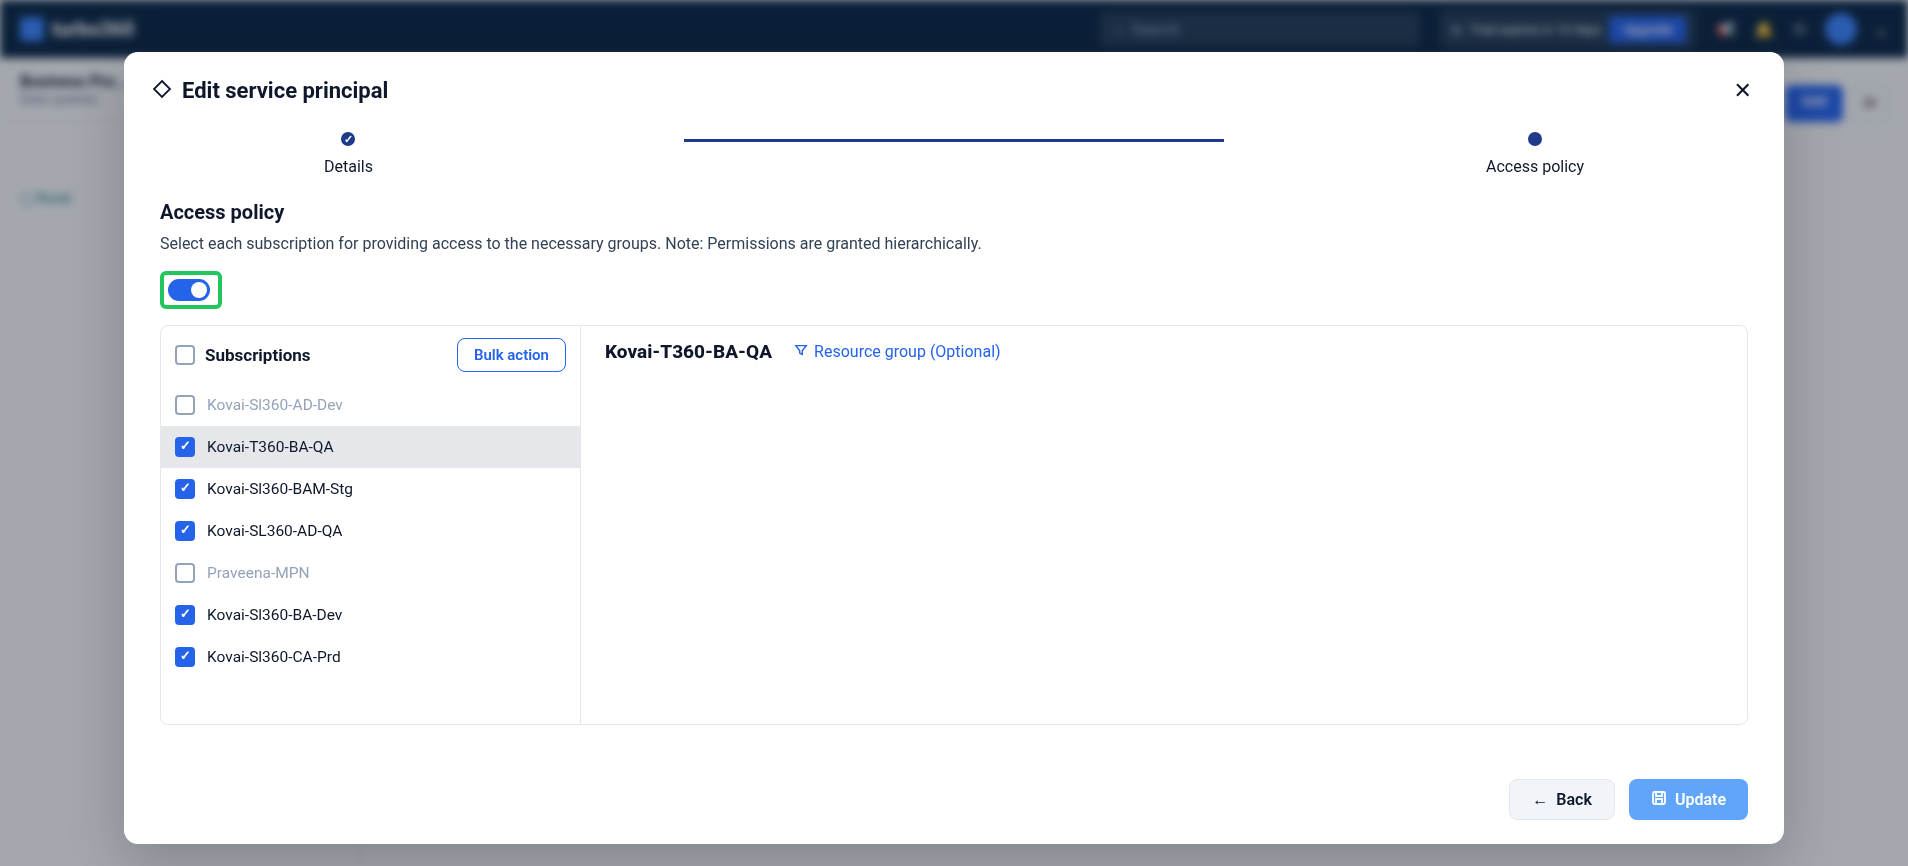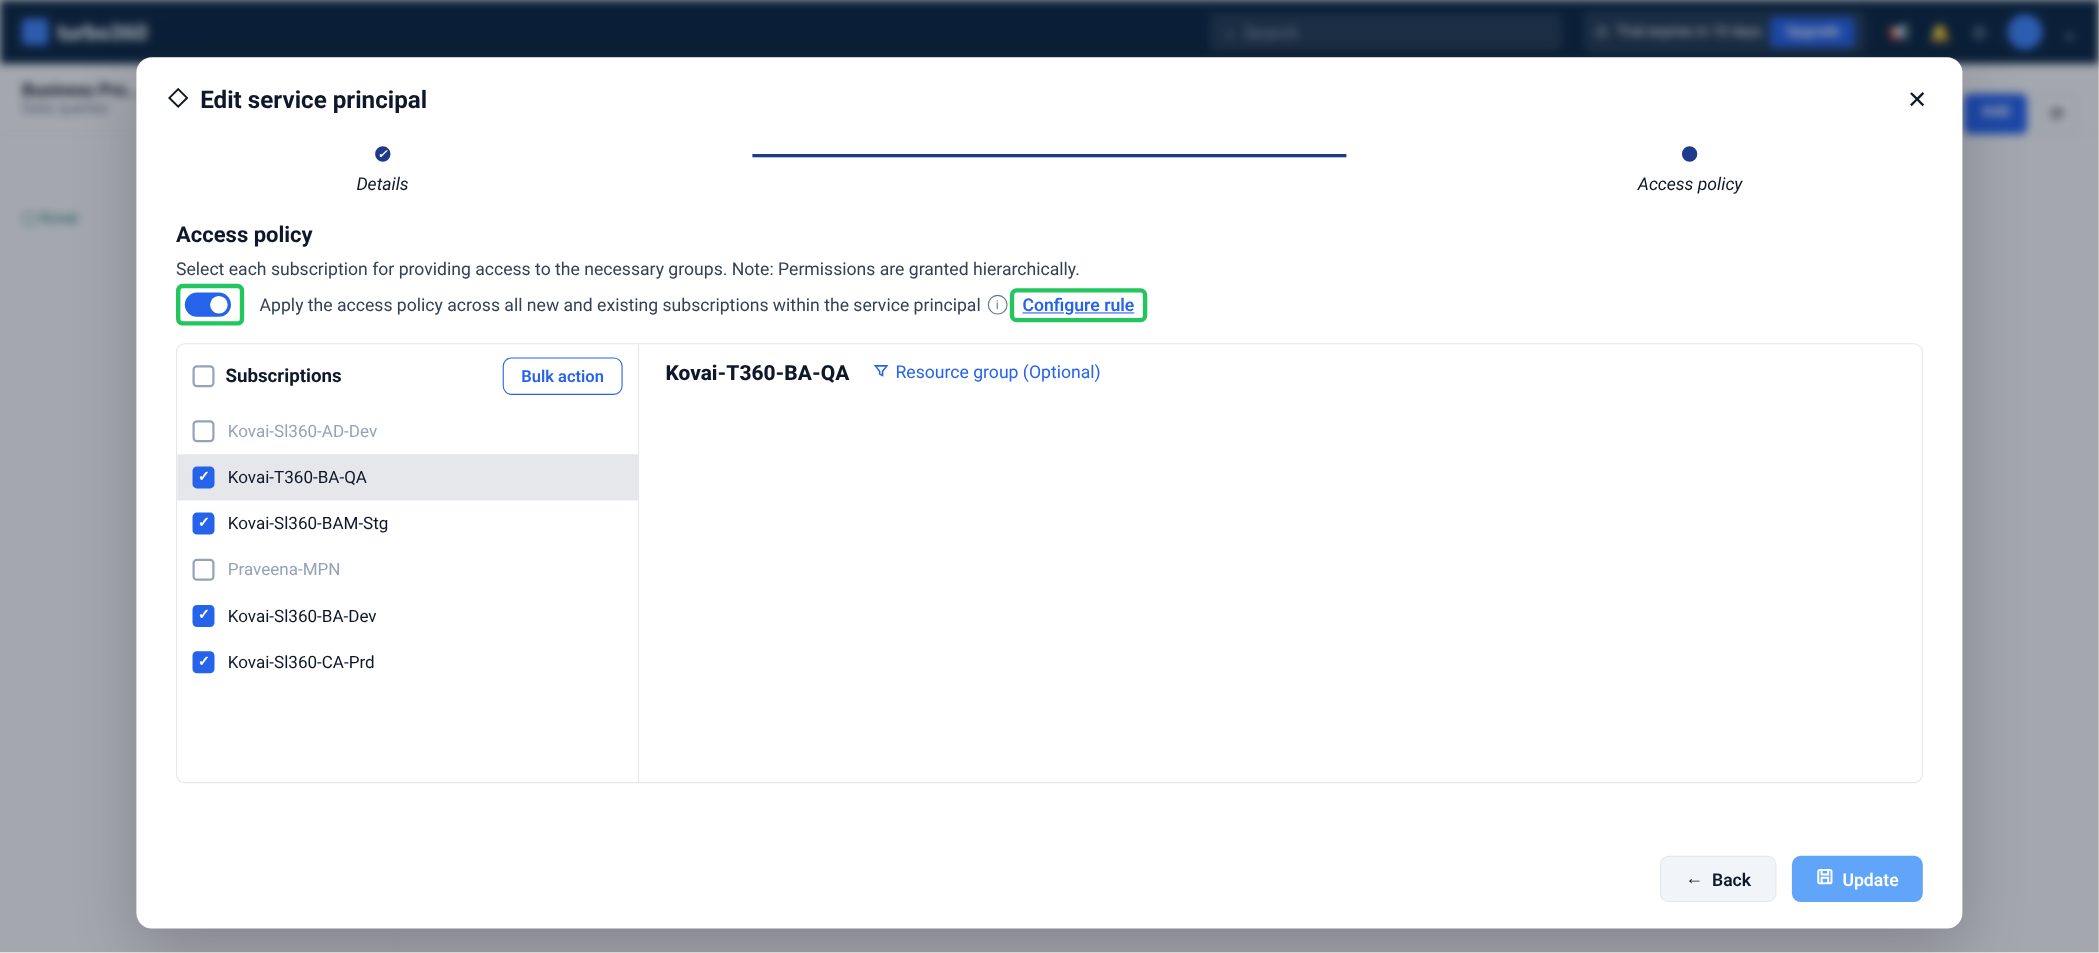--- a/index.html
+++ b/index.html
@@ -30,30 +30,30 @@
     
     .modal { position: absolute; top: 52px; left: 124px; right: 124px; bottom: 22px; background: #fff; border-radius: 14px; box-shadow: 0 20px 60px rgba(0,0,0,0.2); display: flex; flex-direction: column; overflow: hidden; }
     .modal-header { display: flex; align-items: center; padding: 22px 28px 18px; }
     .modal-title-icon { margin-right: 10px; }
     .modal-title { font-size: 22px; font-weight: 700; color: #0f172a; }
     .modal-close { margin-left: auto; cursor: pointer; font-size: 22px; color: #0f172a; padding: 4px; }
 
     
     .stepper { display: flex; justify-content: center; padding: 4px 200px 24px; position: relative; }
     .stepper-line { position: absolute; top: 14px; left: 560px; right: 560px; height: 3px; background: #1e3a8a; }
-    .step { display: flex; flex-direction: column; align-items: center; gap: 8px; z-index: 1; font-style: italic; }
+    .step { display: flex; flex-direction: column; align-items: center; gap: 8px; z-index: 1; }
     .step-dot { width: 20px; height: 20px; border-radius: 50%; background: #1e3a8a; border: 3px solid #fff; display: flex; align-items: center; justify-content: center; }
     .step-dot.done::after { content: '✓'; color: #fff; font-size: 11px; font-weight: bold; }
     .step-label { font-size: 16px; color: #0f172a; }
     .step-spacer { flex: 1; }
 
     
     .section { padding: 0 36px; flex: 1; overflow: auto; }
     .section-title { font-size: 20px; font-weight: 700; color: #0f172a; margin-bottom: 10px; }
-    .section-desc { font-size: 16px; color: #334155; margin-bottom: 4px; }
+    .section-desc { font-size: 16px; color: #334155; margin-bottom: 18px; }
 
     
     .toggle-row { display: flex; align-items: center; gap: 14px; margin-bottom: 16px; }
     .toggle-highlight { border: 4px solid #22c55e; border-radius: 6px; padding: 4px 8px 4px 4px; display: inline-flex; }
     .toggle { width: 42px; height: 22px; background: #2563eb; border-radius: 20px; position: relative; cursor: pointer; }
     .toggle::after { content: ''; position: absolute; right: 3px; top: 3px; width: 16px; height: 16px; background: #fff; border-radius: 50%; }
     .toggle-text { font-size: 16px; color: #334155; display: flex; align-items: center; gap: 6px; }
     .info-icon { display: inline-flex; width: 18px; height: 18px; border: 1.5px solid #64748b; border-radius: 50%; align-items: center; justify-content: center; font-size: 11px; color: #64748b; }
     .configure-link { color: #2563eb; text-decoration: underline; font-weight: 600; }
     .configure-highlight { border: 4px solid #22c55e; border-radius: 6px; padding: 2px 8px; display: inline-block; margin-left: -4px; }
@@ -156,27 +156,20 @@
   </div>
 
   <div class="section">
     <div class="section-title">Access policy</div>
     <div class="section-desc">Select each subscription for providing access to the necessary groups. Note: Permissions are granted hierarchically.</div>
 
     <div class="toggle-row">
       <span class="toggle-highlight">
         <div class="toggle"></div>
       </span>
-      <div class="toggle-text">
-        <span>Apply the access policy across all new and existing subscriptions within the service principal</span>
-        <span class="info-icon">i</span>
-        <span class="configure-highlight">
-          <a class="configure-link">Configure rule</a>
-        </span>
-      </div>
     </div>
 
     <div class="panel">
       <div class="panel-left">
         <div class="panel-left-header">
           <div style="display:flex;align-items:flex-start;">
             <div class="checkbox"></div>
             <span class="sub-label">Subscriptions</span>
           </div>
           <button class="bulk-btn">Bulk action</button>
@@ -186,20 +179,24 @@
               <div class="checkbox"></div>
               <span>Kovai-Sl360-AD-Dev</span>
             </div>
             <div class="sub-item selected">
               <div class="checkbox checked"></div>
               <span>Kovai-T360-BA-QA</span>
             </div>
             <div class="sub-item">
               <div class="checkbox checked"></div>
               <span>Kovai-Sl360-BAM-Stg</span>
+            </div>
+            <div class="sub-item">
+              <div class="checkbox checked"></div>
+              <span>Kovai-SL360-AD-QA</span>
             </div>
             <div class="sub-item disabled">
               <div class="checkbox"></div>
               <span>Praveena-MPN</span>
             </div>
             <div class="sub-item">
               <div class="checkbox checked"></div>
               <span>Kovai-Sl360-BA-Dev</span>
             </div>
             <div class="sub-item">

